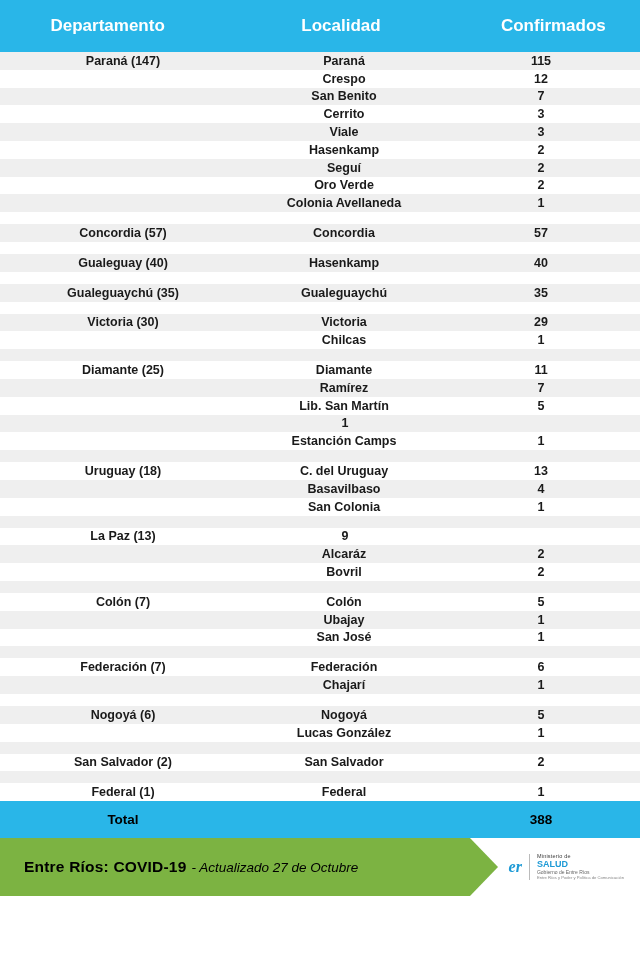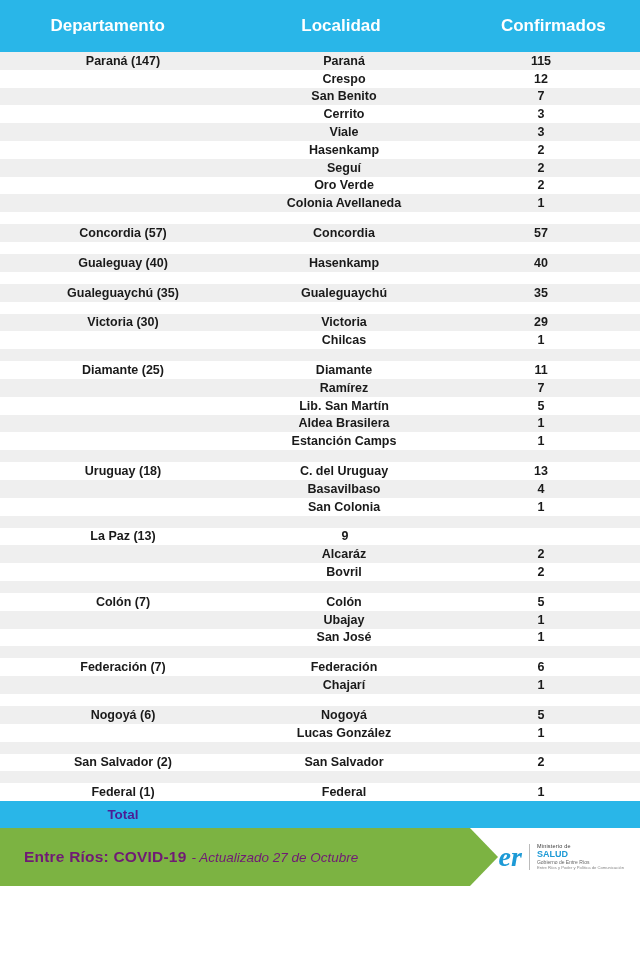--- a/index.html
+++ b/index.html
@@ -58,23 +58,23 @@
   }
   .cell-conf {
     width: 198px;
     text-align: center;
   }
 
   
   .total-row {
     display: flex;
     align-items: center;
-    height: 27px;
+    height: 37px;
     background: #29b6e8;
-    color: #4c1d95;
+    color: #000000;
     font-weight: bold;
     font-size: 13.5px;
   }
 
   
   .footer {
     position: relative;
     height: 58px;
     width: 640px;
     background: #ffffff;
@@ -82,21 +82,21 @@
   }
   .footer-green {
     position: absolute;
     left: 0; top: 0;
     width: 470px;
     height: 58px;
     background: #7cb342;
     display: flex;
     align-items: center;
     padding-left: 24px;
-    color: #701a75;
+    color: #000000;
   }
   .footer-green:after {
     content: "";
     position: absolute;
     right: -28px;
     top: 0;
     width: 0; height: 0;
     border-top: 29px solid transparent;
     border-bottom: 29px solid transparent;
     border-left: 28px solid #7cb342;
@@ -117,21 +117,21 @@
     top: 8px;
     height: 42px;
     display: flex;
     align-items: center;
     gap: 7px;
   }
   .logo-er {
     font-family: "Liberation Serif", serif;
     font-style: italic;
     font-weight: bold;
-    font-size: 28px;
+    font-size: 16px;
     color: #1d9ad6;
     line-height: 1;
   }
   .logo-text {
     line-height: 1.15;
     color: #3a3a3a;
   }
   .logo-l1 { font-size: 5.5px; letter-spacing: .2px; }
   .logo-l2 { font-size: 9px; font-weight: bold; color: #1d9ad6; }
   .logo-l3 { font-size: 5px; color: #666; }
@@ -237,21 +237,20 @@
         <div class="cell-loc">Ramírez</div>
         <div class="cell-conf">7</div>
       </div>
       <div class="row plain">
         <div class="cell-dep"></div>
         <div class="cell-loc">Lib. San Martín</div>
         <div class="cell-conf">5</div>
       </div>
       <div class="row alt">
         <div class="cell-dep"></div>
-        <div class="cell-loc">Aldea Brasilera</div>
         <div class="cell-conf">1</div>
       </div>
       <div class="row plain">
         <div class="cell-dep"></div>
         <div class="cell-loc">Estanción Camps</div>
         <div class="cell-conf">1</div>
       </div>
       <div class="row spacer alt"></div>
       <div class="row plain">
         <div class="cell-dep">Uruguay (18)</div>
@@ -331,20 +330,21 @@
       <div class="row plain">
         <div class="cell-dep">Federal (1)</div>
         <div class="cell-loc">Federal</div>
         <div class="cell-conf">1</div>
       </div>
     </div>
 
   <div class="total-row">
     <div class="cell-dep">Total</div>
     <div class="cell-loc"></div>
+    <div class="cell-conf">388</div>
   </div>
 
   <div class="footer">
     <div class="footer-green">
       <span class="footer-bold">Entre Ríos: COVID-19</span>
       <span class="footer-italic">- Actualizado 27 de Octubre</span>
     </div>
     <div class="footer-logo">
       <span class="logo-er">er</span>
       <span class="logo-divider"></span>

